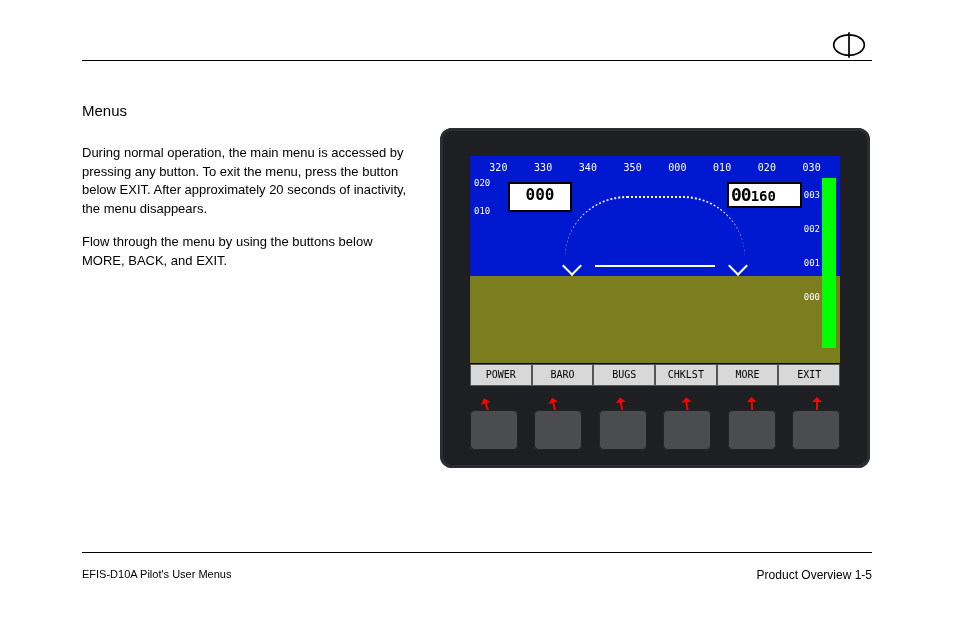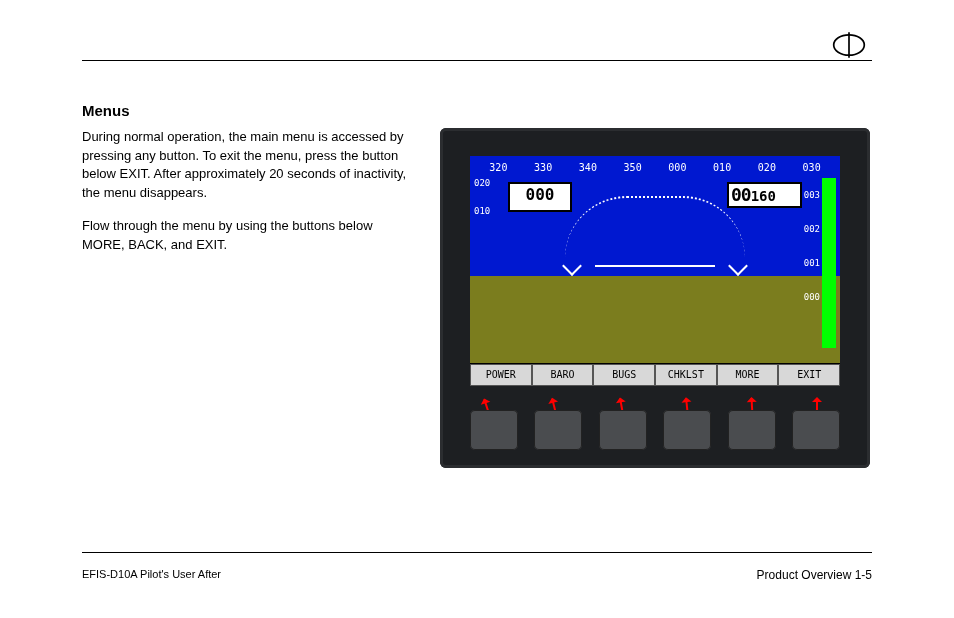--- a/index.html
+++ b/index.html
@@ -3,24 +3,24 @@
 <meta charset="utf-8">
 <style>
 html,body{margin:0;padding:0;width:954px;height:618px;background:#fff;font-family:Arial,Helvetica,sans-serif;color:#000;font-size:13px}
 .page{position:relative;width:954px;height:618px}
 .hr{position:absolute;left:82px;background:#000;height:1px}
 .hr-top{top:60px;width:790px}
 .hr-bot{top:552px;width:790px}
 .logo{position:absolute;right:88px;top:28px}
 .logo svg{width:34px;height:34px}
 .text-col{position:absolute;left:82px;top:100px;width:330px;line-height:1.45}
-.text-col h2{font-size:15px;font-weight:bold;margin:0 0 6px 0}
+.text-col h2{font-size:15px;font-weight:normal;margin:0 0 22px 0}
 .text-col p{margin:0 0 14px 0}
 .text-col a{color:#1a33cc;text-decoration:underline}
-.device{position:absolute;left:440px;top:128px;width:430px;height:340px;background:#1d1f22;border-radius:6px;box-shadow:inset 0 0 0 3px #2b2d30}
+.device{position:absolute;left:440px;top:128px;width:430px;height:340px;background:#1d1f22;border-radius:12px;box-shadow:inset 0 0 0 3px #2b2d30}
 .screen{position:absolute;left:30px;top:28px;width:370px;height:230px;background:#000;border-radius:4px}
 .sky{position:absolute;left:0;top:0;width:100%;height:52%;background:#0018d0}
 .ground{position:absolute;left:0;top:52%;width:100%;height:38%;background:#7b7d1e}
 .menubar{position:absolute;left:0;bottom:0;width:100%;height:22px;display:flex}
 .menubar div{flex:1;background:#d8d8d8;border:1px solid #555;font-family:monospace;font-size:10px;font-weight:normal;text-align:center;line-height:20px;color:#000}
 .heading-ticks{position:absolute;top:6px;left:6px;right:6px;height:18px;color:#fff;font-family:monospace;font-size:10px;display:flex;justify-content:space-between}
 .heading-ticks span{flex:1;text-align:center}
 .pitch-arc{position:absolute;top:40px;left:50%;transform:translateX(-50%);width:180px;height:60px;border-top:2px dotted #fff;border-radius:90px 90px 0 0}
 .altbar{position:absolute;right:4px;top:22px;width:14px;height:170px;background:linear-gradient(#0f0,#0f0)}
 .alt-ticks{position:absolute;right:20px;top:22px;color:#fff;font-family:monospace;font-size:9px;line-height:34px}
@@ -111,16 +111,16 @@
     <div></div>
     <div></div>
     <div></div>
     <div></div>
     <div></div>
     <div></div>
   </div>
 </div>
 
 <div class="hr hr-bot"></div>
-<div class="footer-left">EFIS-D10A Pilot's User After</div>
+<div class="footer-left">EFIS-D10A Pilot's User Menus</div>
 <div class="footer-right">Product Overview 1-5</div>
 
 </div>
 
 </body></html>

